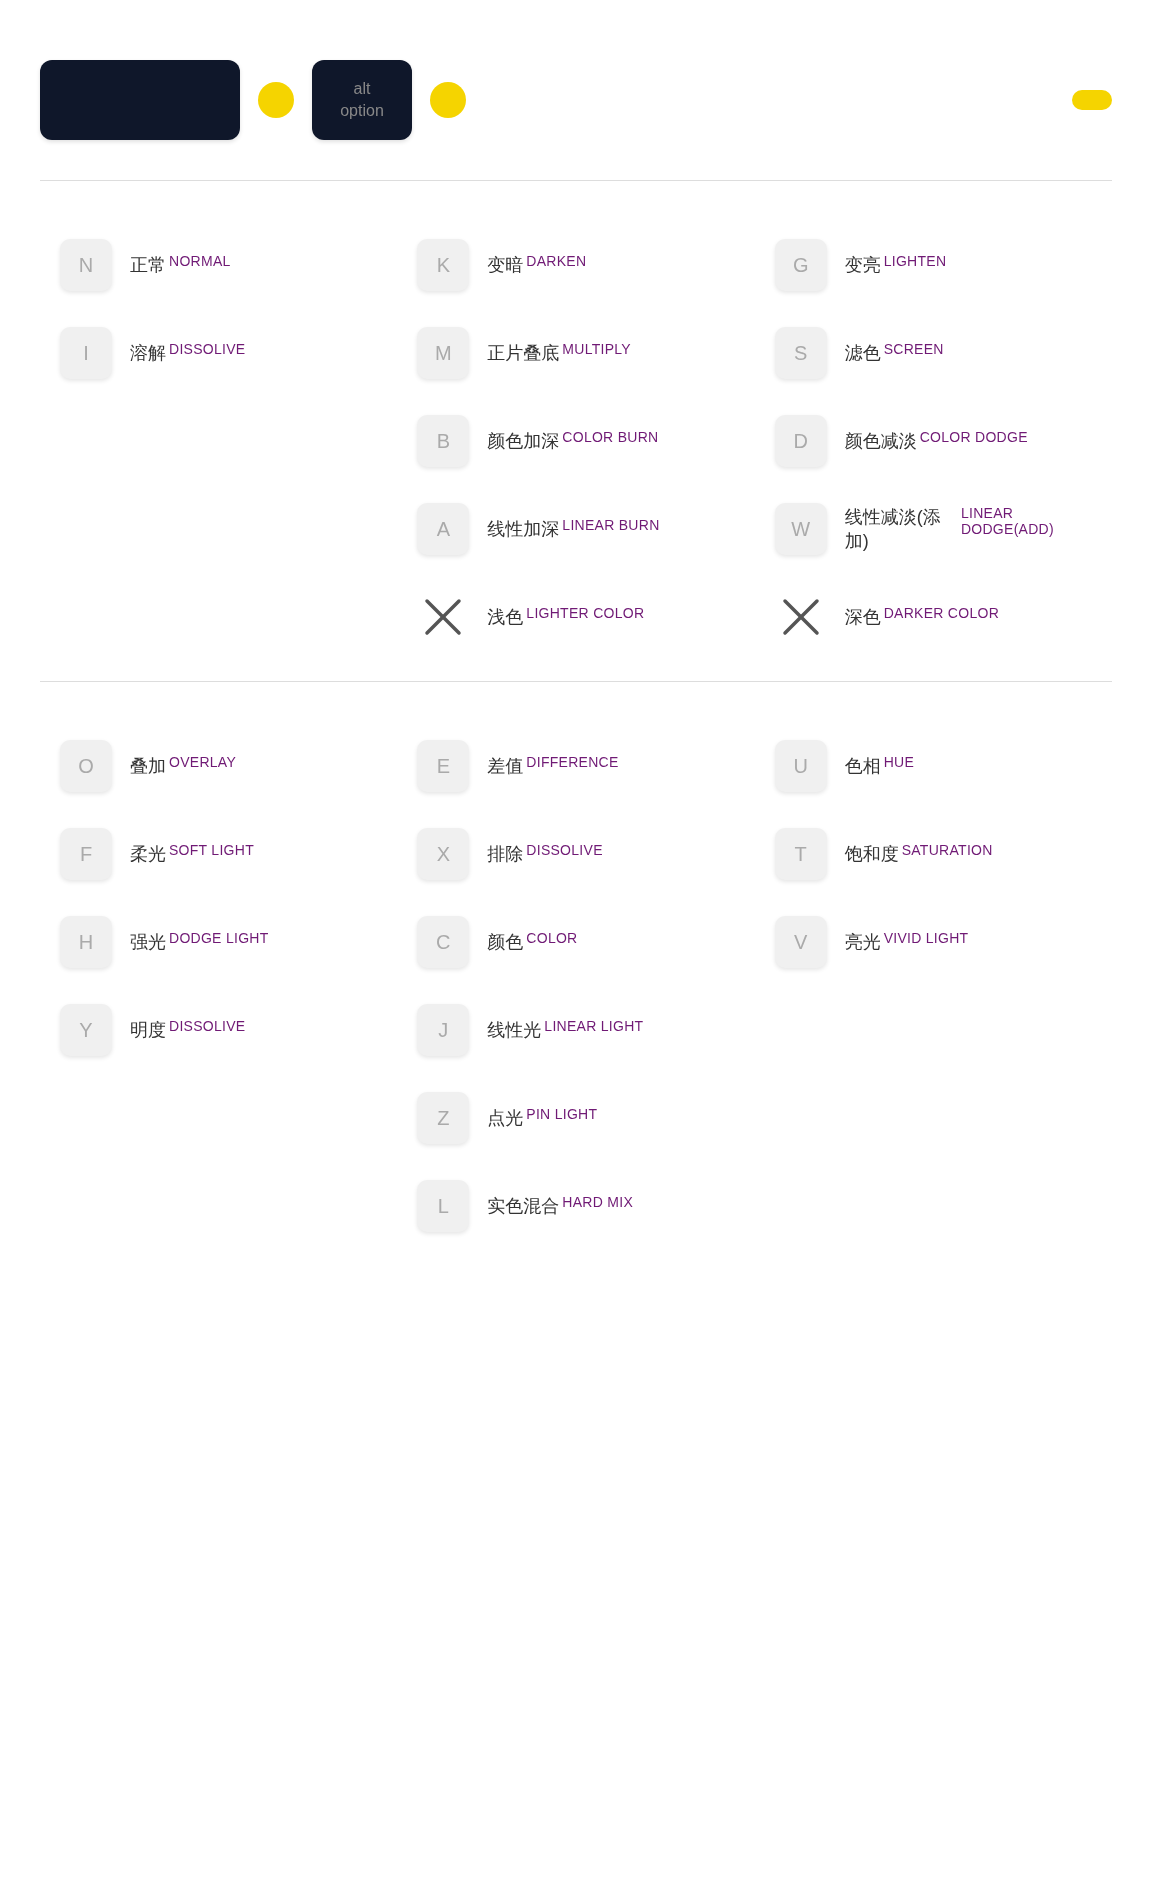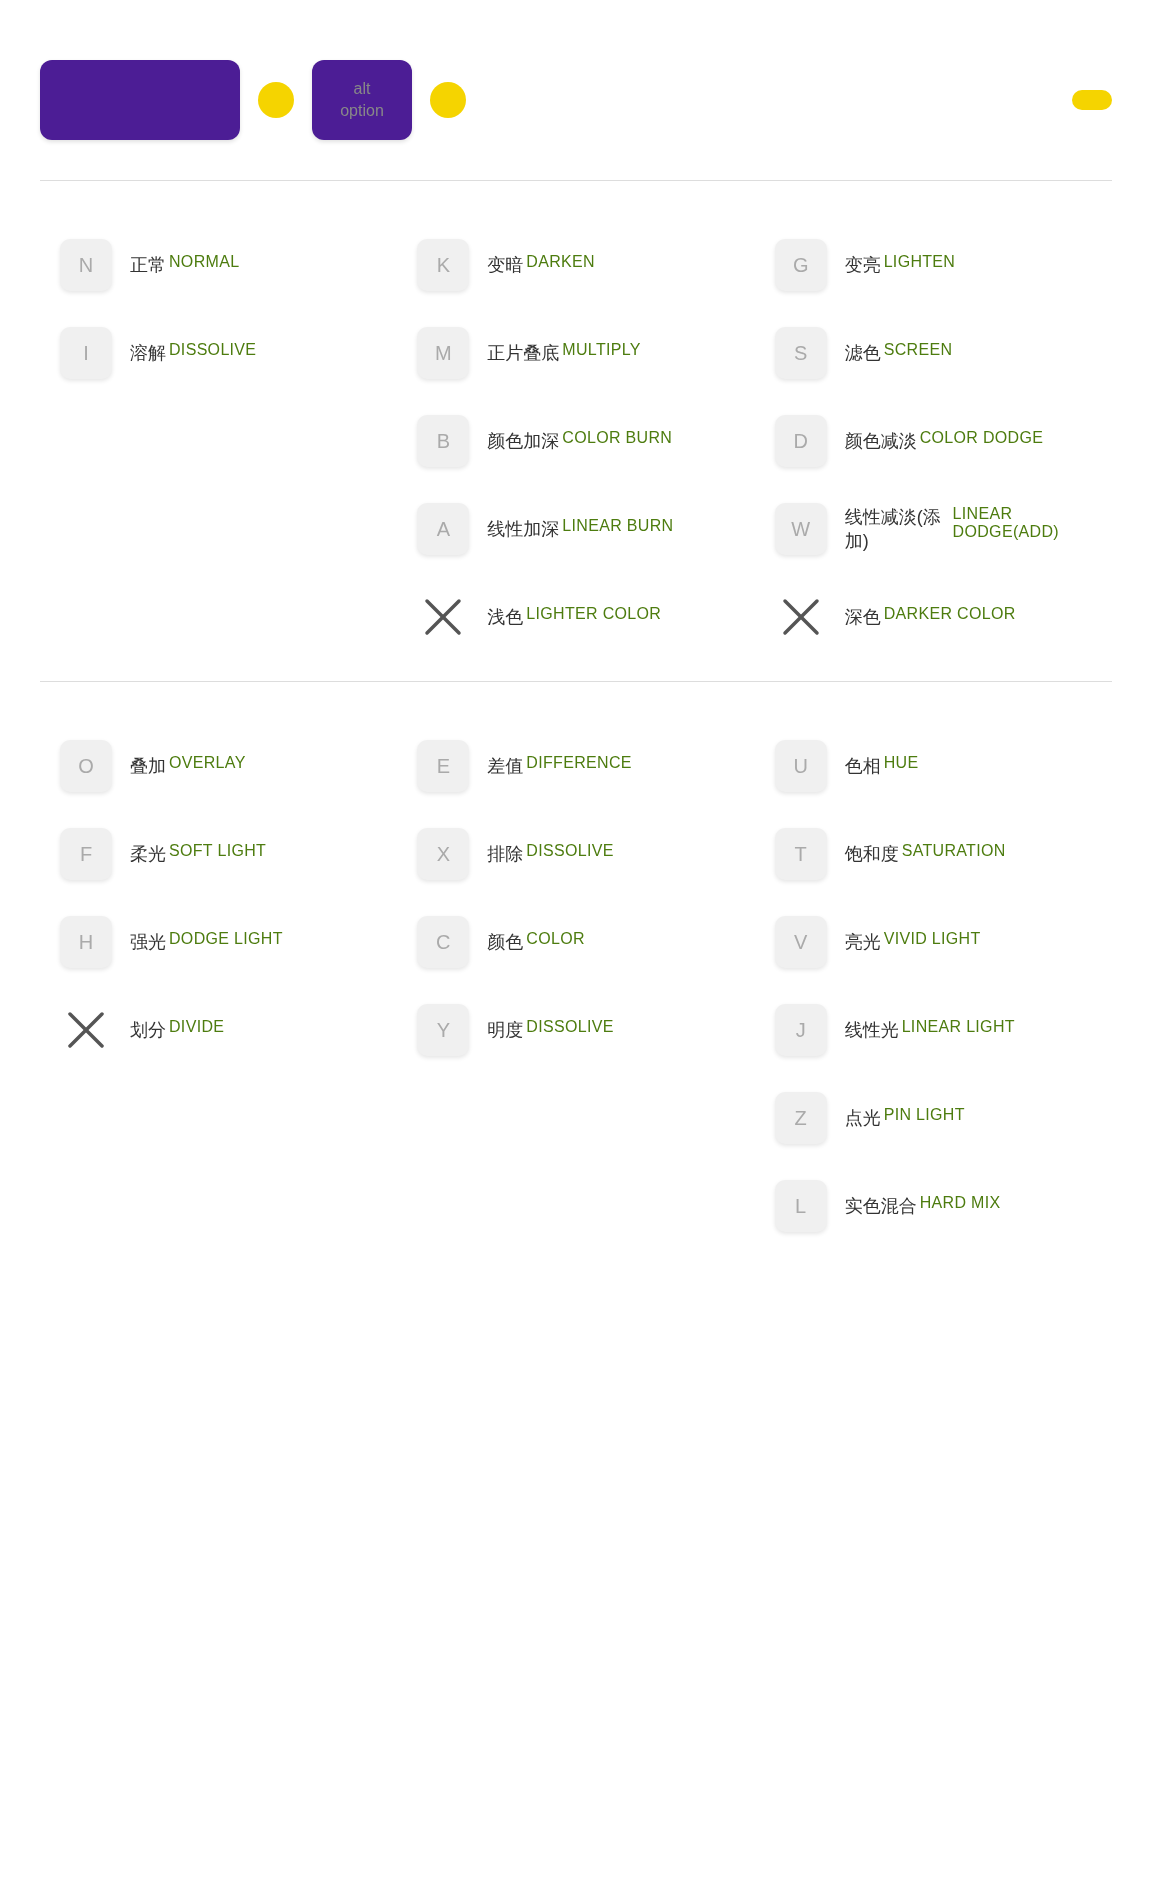--- a/index.html
+++ b/index.html
@@ -12,21 +12,21 @@
     }
 
     
     .header-row {
       display: flex;
       align-items: center;
       gap: 18px;
       padding: 20px 0 30px 0;
     }
     .key-btn {
-      background: #4c1d95;
+      background: #0f172a;
       border: none;
       border-radius: 12px;
       display: flex;
       align-items: center;
       justify-content: center;
       color: #888;
       font-size: 18px;
       cursor: default;
       box-shadow: 0 2px 4px rgba(0,0,0,0.12);
     }
@@ -123,22 +123,22 @@
       display: flex;
       flex-direction: row;
       gap: 3px;
     }
     .blend-label .zh {
       font-size: 18px;
       color: #333;
       font-weight: 400;
     }
     .blend-label .en {
-      font-size: 16px;
-      color: #4d7c0f;
+      font-size: 14px;
+      color: #701a75;
       letter-spacing: 0.02em;
     }
 
     
     .blend-item.empty {
       visibility: hidden;
     }
   </style>
 </head>
 <body>
@@ -343,32 +343,20 @@
         </div>
       </div>
       <div class="blend-item">
         <div class="key-small">V</div>
         <div class="blend-label">
           <span class="zh">亮光</span>
           <span class="en">VIVID LIGHT</span>
         </div>
       </div>
       <div class="blend-item">
-        <div class="x-icon">
-          <svg viewBox="0 0 44 44" fill="none" xmlns="http://www.w3.org/2000/svg">
-    <line x1="6" y1="6" x2="38" y2="38" stroke="#555" stroke-width="3.5" stroke-linecap="round"></line>
-    <line x1="38" y1="6" x2="6" y2="38" stroke="#555" stroke-width="3.5" stroke-linecap="round"></line>
-  </svg>
-        </div>
-        <div class="blend-label">
-          <span class="zh">划分</span>
-          <span class="en">DIVIDE</span>
-        </div>
-      </div>
-      <div class="blend-item">
         <div class="key-small">Y</div>
         <div class="blend-label">
           <span class="zh">明度</span>
           <span class="en">DISSOLIVE</span>
         </div>
       </div>
       <div class="blend-item">
         <div class="key-small">J</div>
         <div class="blend-label">
           <span class="zh">线性光</span>

